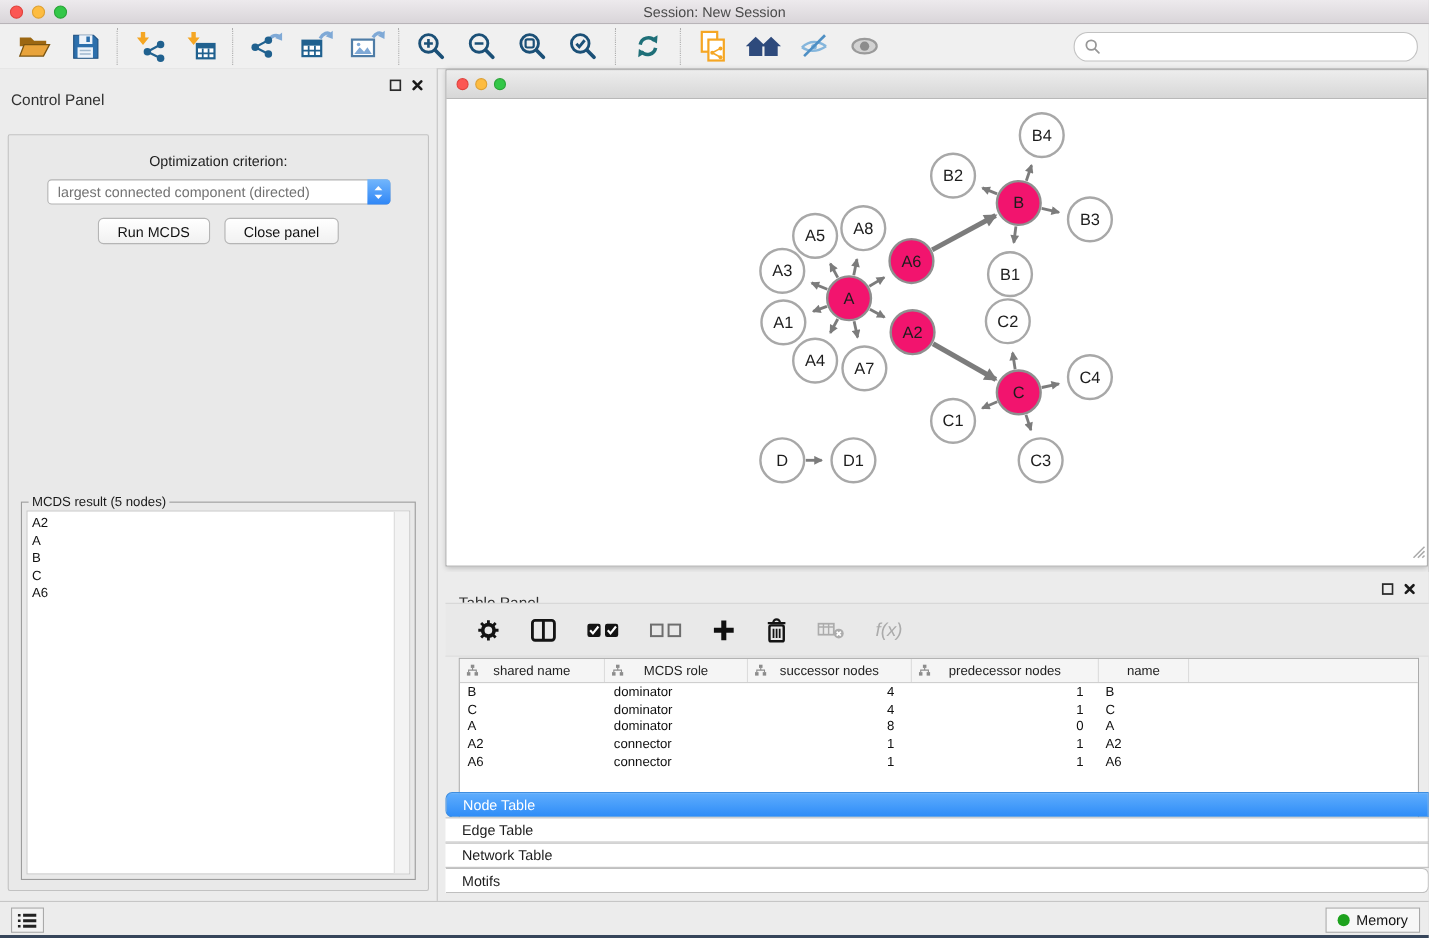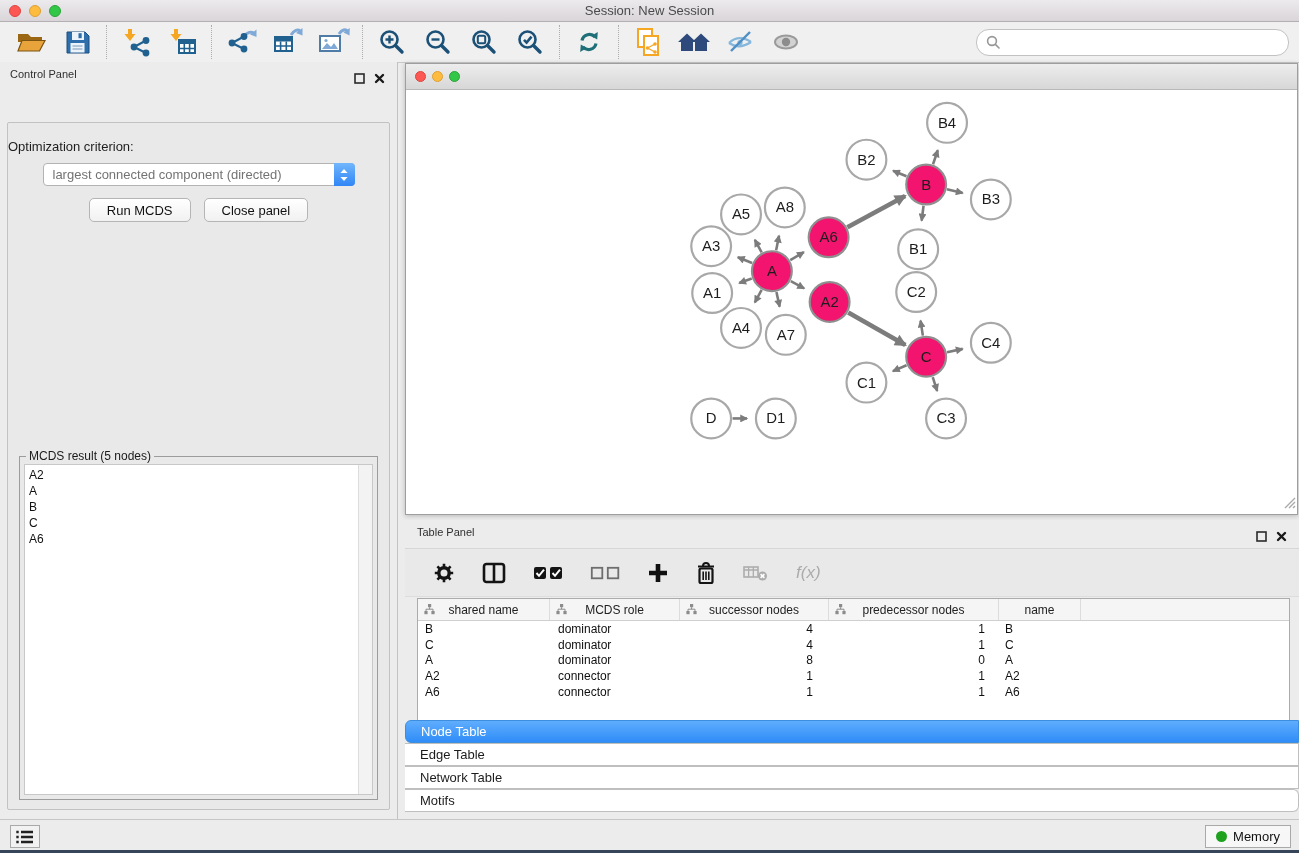--- a/index.html
+++ b/index.html
@@ -25,32 +25,32 @@
   .tb-btn{width:36px;height:32px;display:flex;align-items:center;justify-content:center;cursor:default;}
   .search-wrap{margin-left:auto;margin-right:10px;width:293px;height:25px;background:#fff;
     border:1px solid #C2C2C2;border-radius:13px;display:flex;align-items:center;padding:0 9px;gap:6px;}
   .search-wrap input{border:none;outline:none;flex:1;font-size:13px;background:transparent;
     font-family:"Liberation Sans",sans-serif;}
 
   
   .control-panel{position:absolute;left:0;top:62px;width:397px;bottom:33px;background:#ECECEC;
     border-right:1px solid #C2C2C2;}
   .panel-head{position:relative;height:26px;}
-  .panel-head .ph-title{position:absolute;left:10px;top:6px;font-size:11px;color:#303030;}
+  .panel-head .ph-title{position:absolute;left:10px;top:20px;font-size:14px;color:#303030;}
   .ph-float{position:absolute;right:32px;top:8px;}
   .ph-close{position:absolute;right:12px;top:8px;}
   .cp-tabs{display:flex;justify-content:center;margin-top:5px;}
   .cp-tab{height:20px;line-height:20px;padding:0 13px;background:#fff;border:1px solid #C6C6C6;
     border-left:none;font-size:13px;color:#1c1c1c;}
   .cp-tab:first-child{border-left:1px solid #C6C6C6;border-radius:5px 0 0 5px;}
   .cp-tab:last-child{border-radius:0 5px 5px 0;}
   .cp-tab.selected{background:linear-gradient(#5FADFD,#2F8DF8);border-color:#3E8EE0;color:#fff;}
   .cp-content{position:absolute;left:7px;right:7px;top:60px;bottom:10px;background:#E9E9E9;
     border:1px solid #C2C2C2;border-radius:2px;}
-  .opt-label{margin-top:16px;font-size:13px;color:#1d1d1d;}
+  .opt-label{margin-top:16px;text-align:center;font-size:13px;color:#1d1d1d;}
   .dropdown{margin:9px auto 0;width:312px;height:23px;background:#fff;border:1px solid #B3B3B3;
     border-radius:4px;position:relative;display:flex;align-items:center;padding-left:9px;
     font-size:13px;box-sizing:border-box;color:#737373;}
   .dd-cap{position:absolute;right:-1px;top:-1px;bottom:-1px;width:21px;
     background:linear-gradient(#72B6FC,#2F86F6);border-radius:0 4px 4px 0;
     display:flex;align-items:center;justify-content:center;}
   .cp-buttons{display:flex;justify-content:center;gap:13px;margin-top:12px;}
   .btn{height:22px;padding:0 17px;background:linear-gradient(#FFFFFF,#F1F1F1);
     border:1px solid #B5B5B5;border-radius:5px;font-size:13px;color:#111;
     display:flex;align-items:center;}

